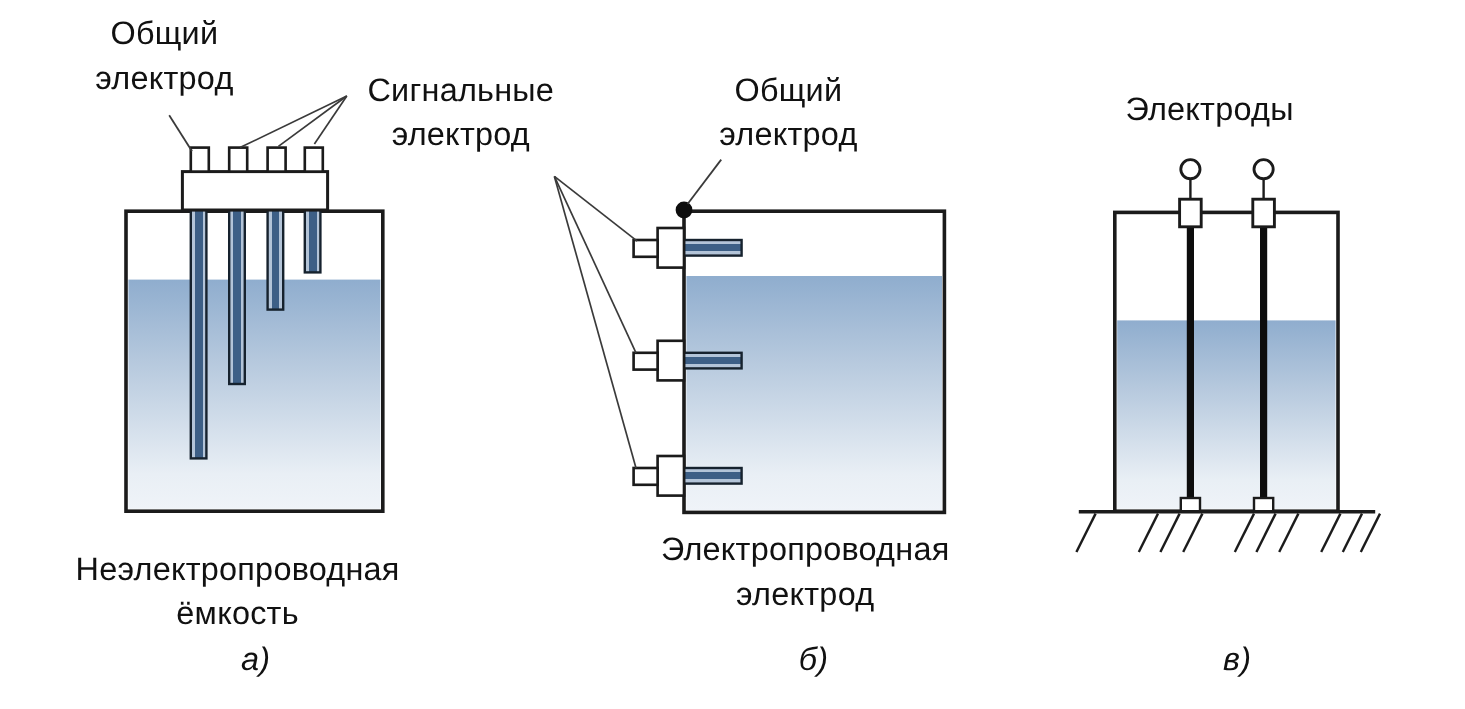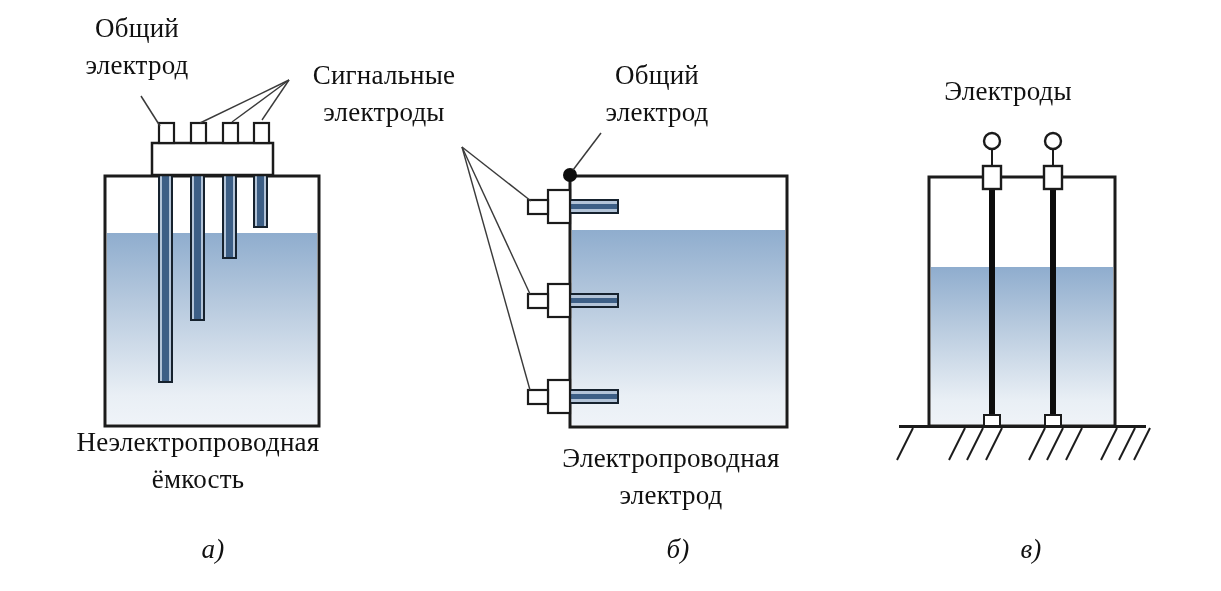--- a/index.html
+++ b/index.html
@@ -1,18 +1,18 @@
 <!DOCTYPE html>
 <html><head>
 <meta charset="utf-8">
 <style>
   html,body{margin:0;padding:0;background:#ffffff;}
   .canvas{
     position:relative;width:1221px;height:591px;background:#ffffff;
-    font-family:Liberation Serif, serif;color:#111111;
+    font-family:Liberation Sans, sans-serif;color:#111111;
     overflow:hidden;
   }
   svg{position:absolute;left:0;top:0;}
   .lbl{
     position:absolute;text-align:center;font-size:27px;line-height:37px;
     white-space:pre-line;letter-spacing:0.2px;
   }
   .marker{font-style:italic;}
 </style>
 </head>
@@ -128,28 +128,28 @@
         <line x1="1135" y1="428" x2="1119" y2="460"></line>
         <line x1="1150" y1="428" x2="1134" y2="460"></line>
       </g>
     </g>
   </svg>
 
   <div class="lbl" style="left:47px;top:10px;width:180px;">Общий
 электрод</div>
 
   <div class="lbl" style="left:292px;top:57px;width:184px;">Сигнальные
-электроды</div>
+электрод</div>
 
   <div class="lbl" style="left:567px;top:57px;width:180px;">Общий
 электрод</div>
 
   <div class="lbl" style="left:918px;top:73px;width:180px;">Электроды</div>
 
-  <div class="lbl" style="left:63px;top:424px;width:270px;">Неэлектропроводная
+  <div class="lbl" style="left:63px;top:456px;width:270px;">Неэлектропроводная
 ёмкость</div>
 
   <div class="lbl" style="left:536px;top:440px;width:270px;">Электропроводная
 электрод</div>
 
   <div class="lbl marker" style="left:183px;top:531px;width:60px;">а)</div>
 
   <div class="lbl marker" style="left:648px;top:531px;width:60px;">б)</div>
 
   <div class="lbl marker" style="left:1001px;top:531px;width:60px;">в)</div>

